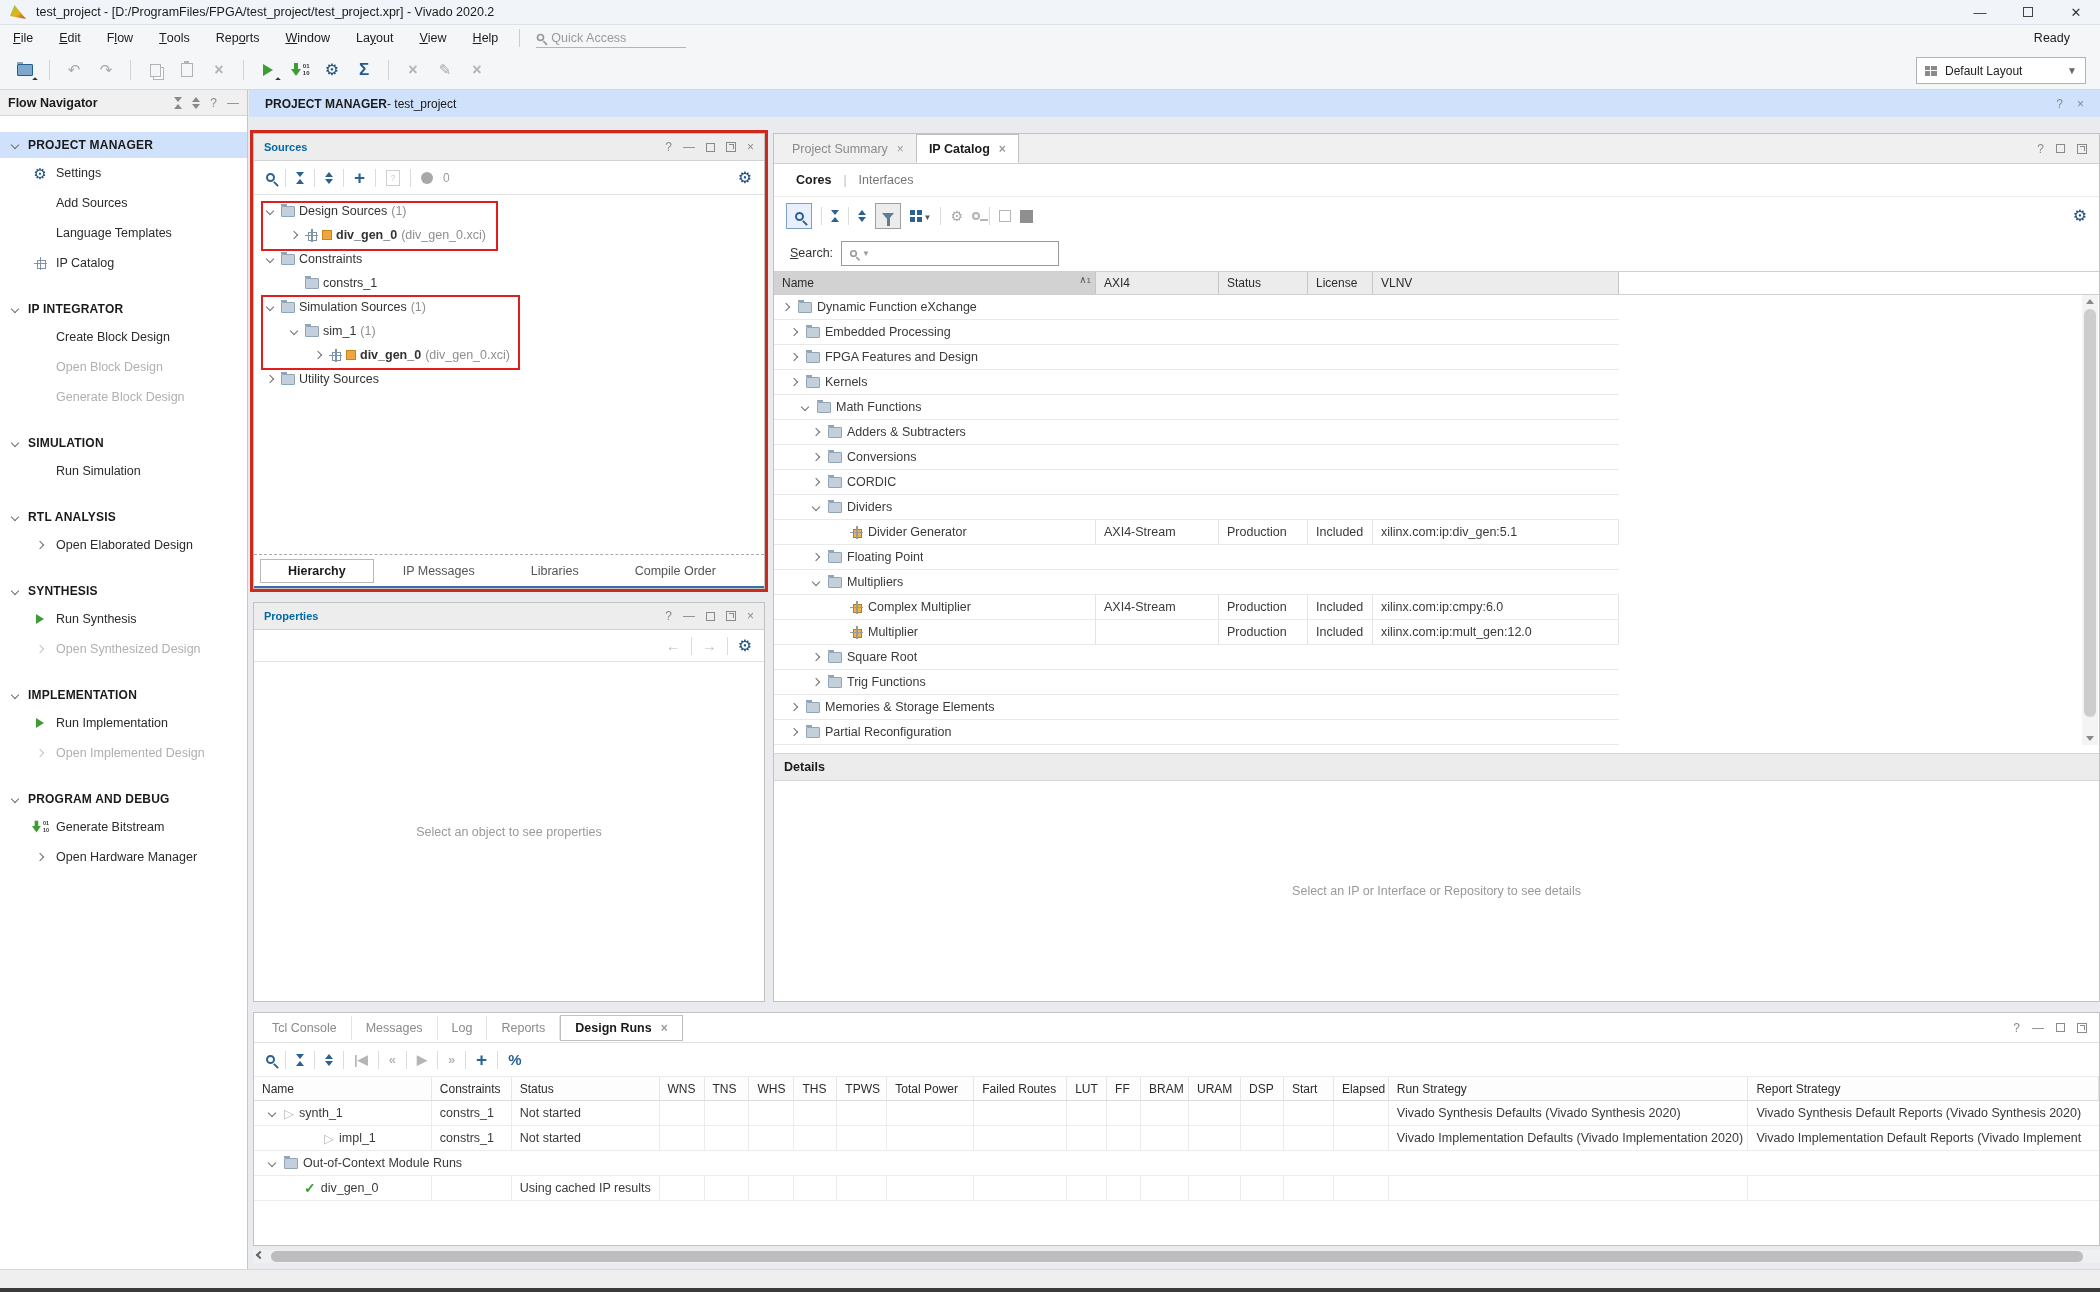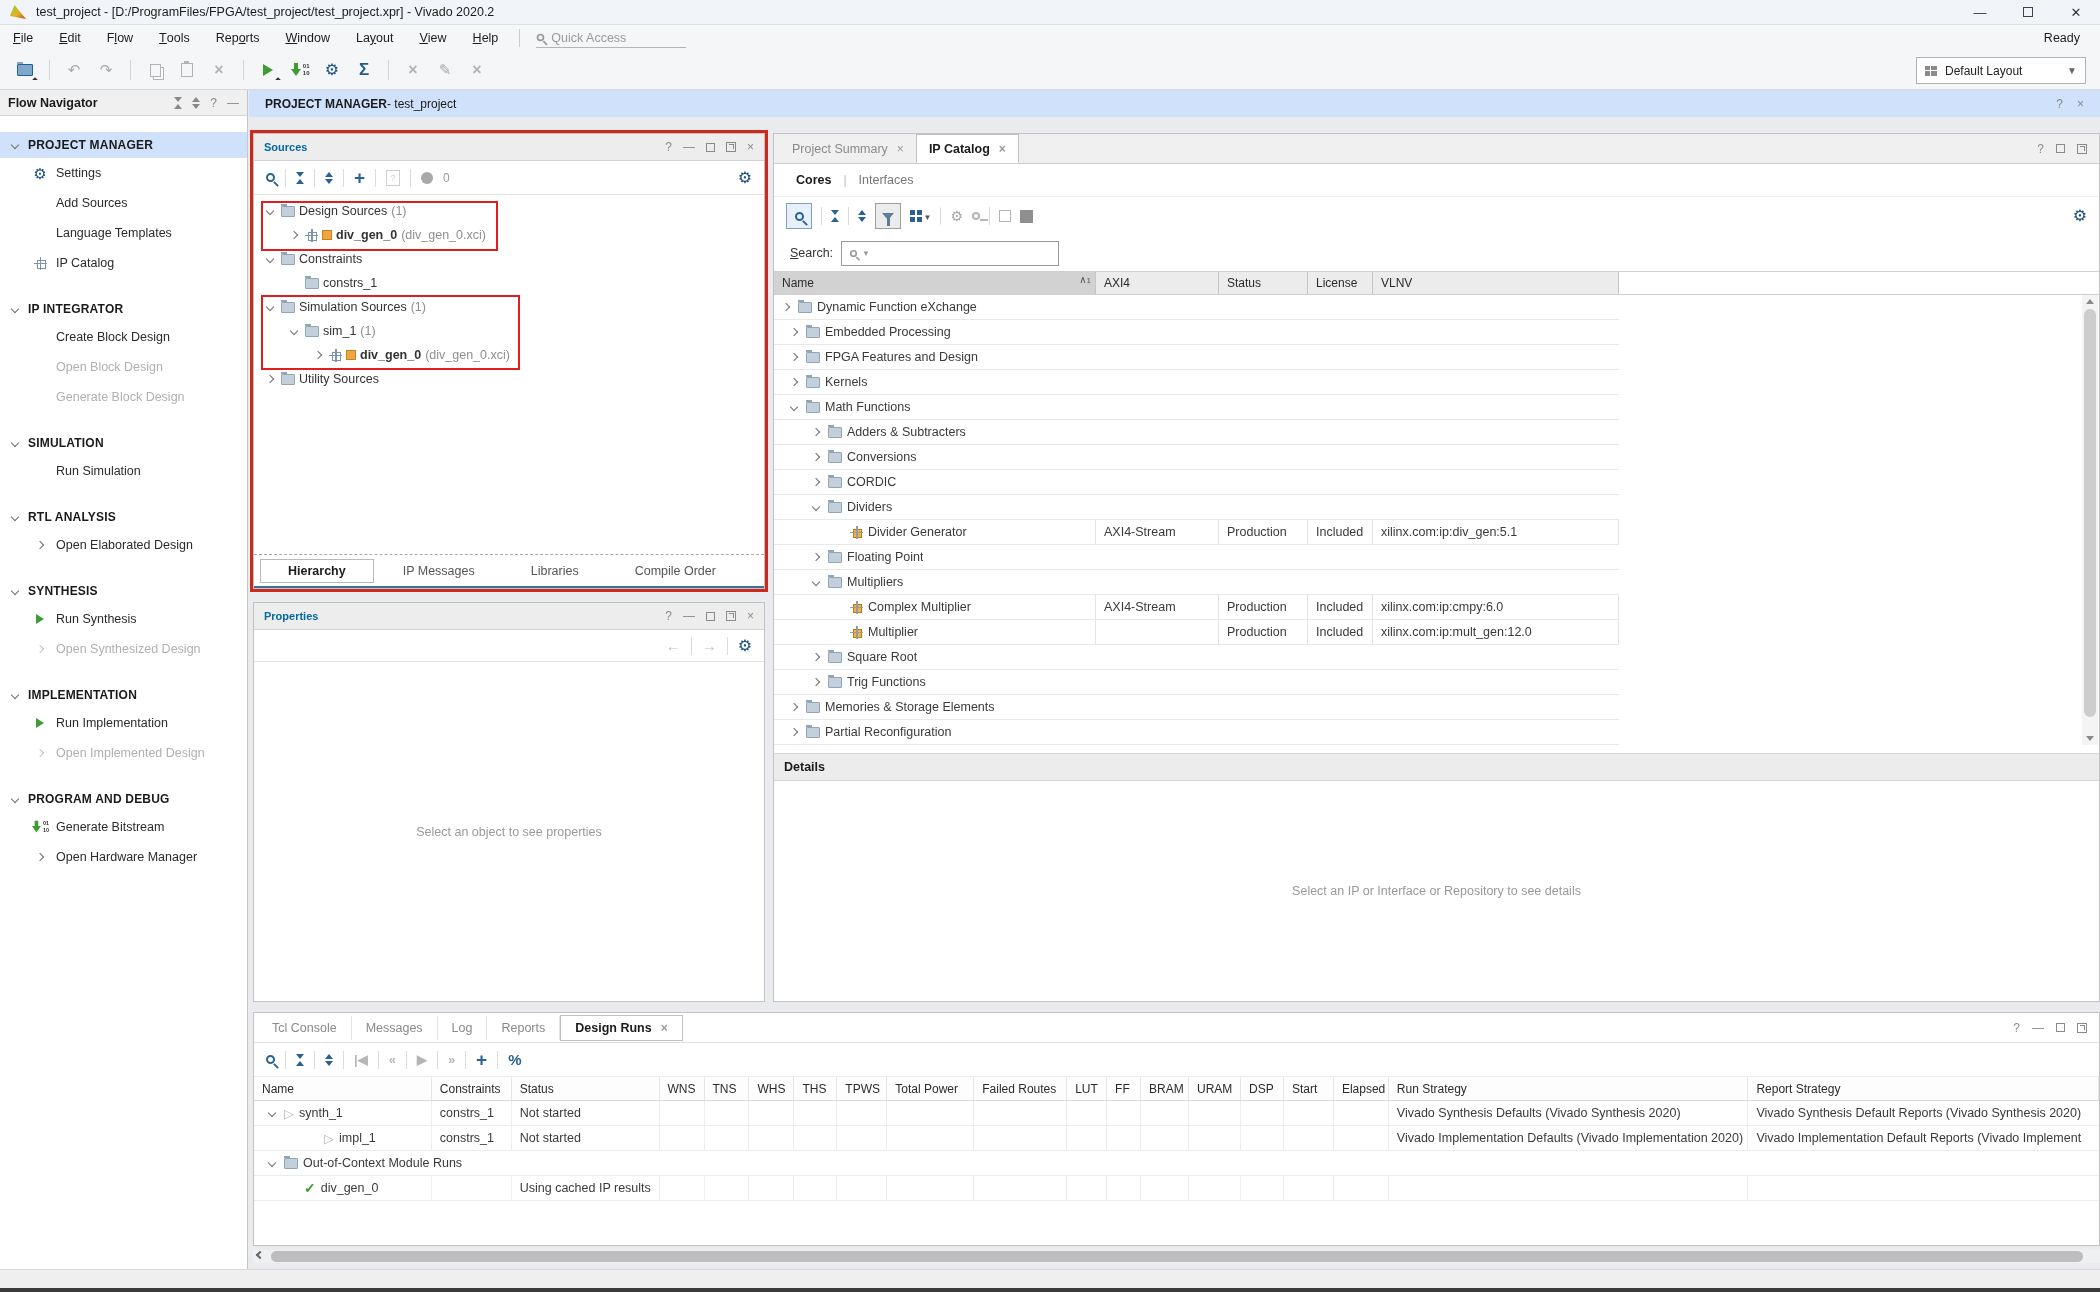--- a/index.html
+++ b/index.html
@@ -22,21 +22,21 @@
     color:#333; font-size:13px; }
   .wb-sq { width:10px; height:10px; border:1.3px solid #444; }
   
   .menubar { position:absolute; left:0; top:25px; width:2100px; height:26px;
     background:#f5f6f8; display:flex; align-items:center; }
   .menu-item { padding:0 13px; height:100%; display:flex; align-items:center;
     font-size:12.5px; color:#1c1c1c; }
   .menu-sep { width:1px; height:18px; background:#cccccc; margin-left:8px; }
   .quick-access { margin-left:16px; width:150px; height:20px; border-bottom:1px solid #b5b5b5;
     display:flex; align-items:center; gap:6px; color:#9a9a9a; font-size:12.5px; }
-  .ready { margin-left:auto; margin-right:20px; color:#1c1c1c; font-size:12.5px; }
+  .ready { margin-left:auto; margin-right:30px; color:#1c1c1c; font-size:12.5px; }
   
   .main-toolbar { position:absolute; left:0; top:51px; width:2100px; height:39px;
     background:#f5f6f8; border-bottom:1px solid #d8d8d8; display:flex; align-items:center;
     padding-left:12px; gap:6px; }
   .tb-icon { width:26px; height:26px; display:flex; align-items:center; justify-content:center;
     position:relative; }
   .tb-sep { width:1px; height:20px; background:#d5d5d5; margin:0 5px; }
   .gray-glyph { color:#a8a8a8; font-size:15px; }
   .sigma { color:#235a8c; font-size:17px; font-weight:bold; }
   .xmark { color:#b3b3b3; font-size:16px; font-weight:bold; }
@@ -715,21 +715,21 @@
         <div class="ipc-row">
           <span class="namecell" style="padding-left:12px">
             <span class="slot">
               <span class="chev"></span>
             </span>
             <span class="folder-ico"></span>
             <span>Kernels</span>
           </span>
         </div>
         <div class="ipc-row">
-          <span class="namecell" style="padding-left:12px">
+          <span class="namecell" style="padding-left:23px">
             <span class="slot">
               <span class="chev down"></span>
             </span>
             <span class="folder-ico"></span>
             <span>Math Functions</span>
           </span>
         </div>
         <div class="ipc-row">
           <span class="namecell" style="padding-left:34px">
             <span class="slot">

